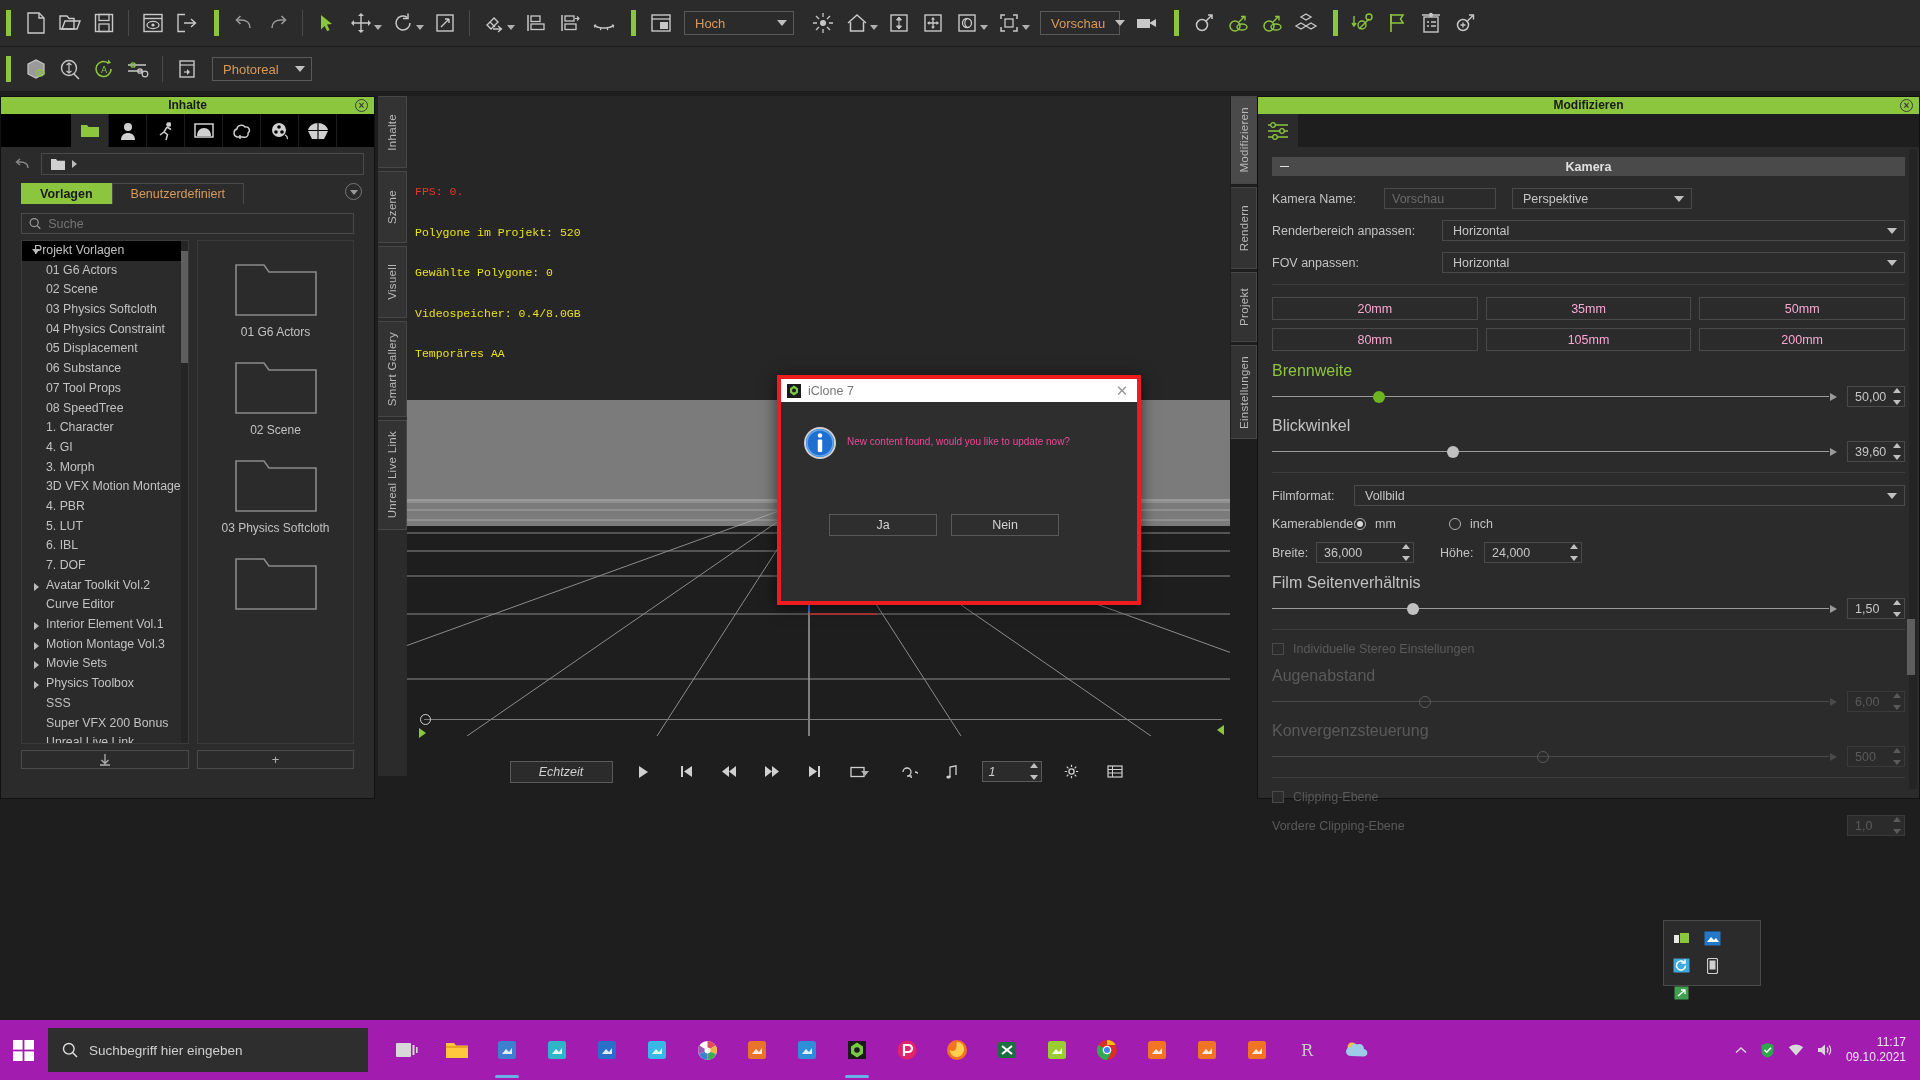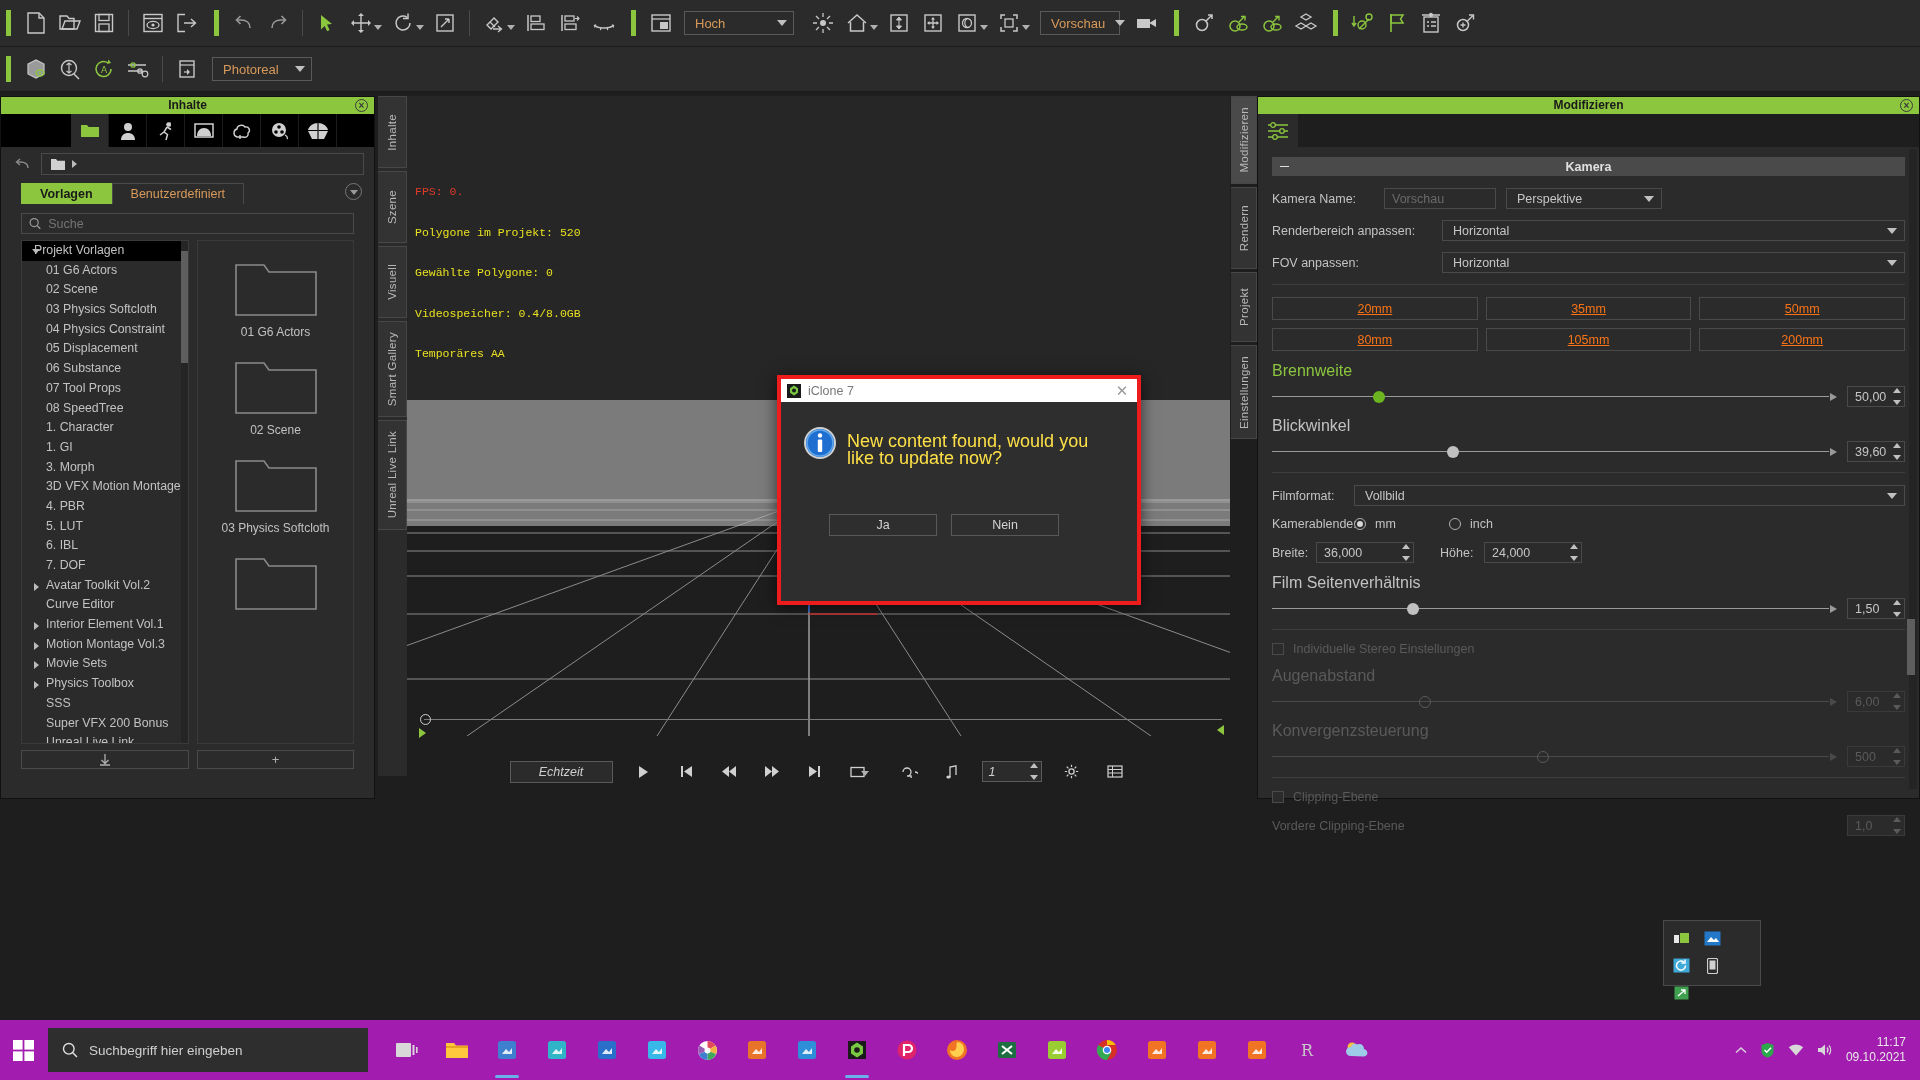--- a/index.html
+++ b/index.html
@@ -270,22 +270,22 @@
     height: 21px; border: 1px solid #4a4a4a; background: #2b2b2b; color: #c6c6c6;
     font-size: 12.5px; display: flex; align-items: center; justify-content: space-between;
     padding: 0 7px 0 10px; cursor: pointer;
   }
   .sel .arr {
     width: 0; height: 0; border-left: 5px solid transparent; border-right: 5px solid transparent;
     border-top: 6px solid #c0c0c0;
   }
 
   .lensbtn {
-    flex: 1; height: 23px; border: 1px solid #4a4a4a; background: #2b2b2b; color: #f97316;
-    font-size: 12.5px; display: flex; align-items: center; justify-content: center; cursor: pointer; text-decoration: underline;
+    flex: 1; height: 23px; border: 1px solid #4a4a4a; background: #2b2b2b; color: #f9a8d4;
+    font-size: 12.5px; display: flex; align-items: center; justify-content: center; cursor: pointer;
   }
 
   .slider-row { display: flex; align-items: center; gap: 10px; margin-bottom: 10px; }
   .track { flex: 1; height: 12px; position: relative; cursor: pointer; }
   .track .bar { position: absolute; left: 0; right: 8px; top: 5.5px; height: 1px; background: #9a9a9a; }
   .track .tip {
     position: absolute; right: 0; top: 2px; width: 0; height: 0;
     border-left: 7px solid #9a9a9a; border-top: 4px solid transparent; border-bottom: 4px solid transparent;
   }
   .track .knob {
@@ -344,21 +344,21 @@
   #dlg-title-text { font-size: 12.5px; color: #787878; }
   #dlg-close {
     position: absolute; right: 6px; top: 3px; width: 18px; height: 17px;
     display: flex; align-items: center; justify-content: center; cursor: pointer;
     color: #9a9a9a; font-size: 15px; line-height: 1;
   }
   #dlg-body { position: relative; height: 152px; background: #2e2e2e; }
   #dlg-info-icon { position: absolute; left: 22px; top: 24px; }
   #dlg-msg {
     position: absolute; left: 66px; top: 31px; width: 270px;
-    font-size: 18px; color: #fde047; line-height: 17px;
+    font-size: 10px; color: #ec4899; line-height: 17px;
   }
   .dlg-btn {
     position: absolute; top: 112px; width: 108px; height: 22px;
     border: 1px solid #585858; background: #2e2e2e; color: #d2d2d2;
     font-size: 12.5px; display: flex; align-items: center; justify-content: center; cursor: pointer;
   }
   #dlg-ja { left: 48px; }
   #dlg-nein { left: 170px; }
 
   
@@ -774,21 +774,21 @@
             <div class="tree-item root"><span class="tri open"></span><span>Projekt Vorlagen</span></div>
             <div class="tree-item"><span>01 G6 Actors</span></div>
             <div class="tree-item"><span>02 Scene</span></div>
             <div class="tree-item"><span>03 Physics Softcloth</span></div>
             <div class="tree-item"><span>04 Physics Constraint</span></div>
             <div class="tree-item"><span>05 Displacement</span></div>
             <div class="tree-item"><span>06 Substance</span></div>
             <div class="tree-item"><span>07 Tool Props</span></div>
             <div class="tree-item"><span>08 SpeedTree</span></div>
             <div class="tree-item"><span>1. Character</span></div>
-            <div class="tree-item"><span>1. GI</span></div>
+            <div class="tree-item"><span>4. GI</span></div>
             <div class="tree-item"><span>3. Morph</span></div>
             <div class="tree-item"><span>3D VFX Motion Montage Vol.2</span></div>
             <div class="tree-item"><span>4. PBR</span></div>
             <div class="tree-item"><span>5. LUT</span></div>
             <div class="tree-item"><span>6. IBL</span></div>
             <div class="tree-item"><span>7. DOF</span></div>
             <div class="tree-item"><span class="tri"></span><span>Avatar Toolkit Vol.2</span></div>
             <div class="tree-item"><span>Curve Editor</span></div>
             <div class="tree-item"><span class="tri"></span><span>Interior Element Vol.1</span></div>
             <div class="tree-item"><span class="tri"></span><span>Motion Montage Vol.3</span></div>
@@ -1008,21 +1008,21 @@
 
     <div id="rp-body">
       <div class="sec-header">
         <span class="minus"></span>
         <span>Kamera</span>
       </div>
 
       <div class="row">
         <span class="lbl" style="width:112px">Kamera Name:</span>
         <div class="field ph" style="width:112px">Vorschau</div>
-        <div class="sel" style="width:156px;margin-left:10px">
+        <div class="sel" style="width:180px;margin-left:16px">
           <span>Perspektive</span>
           <span class="arr"></span>
         </div>
       </div>
 
       <div class="row">
         <span class="lbl" style="width:170px">Renderbereich anpassen:</span>
         <div class="sel" style="flex:1">
           <span>Horizontal</span>
           <span class="arr"></span>

